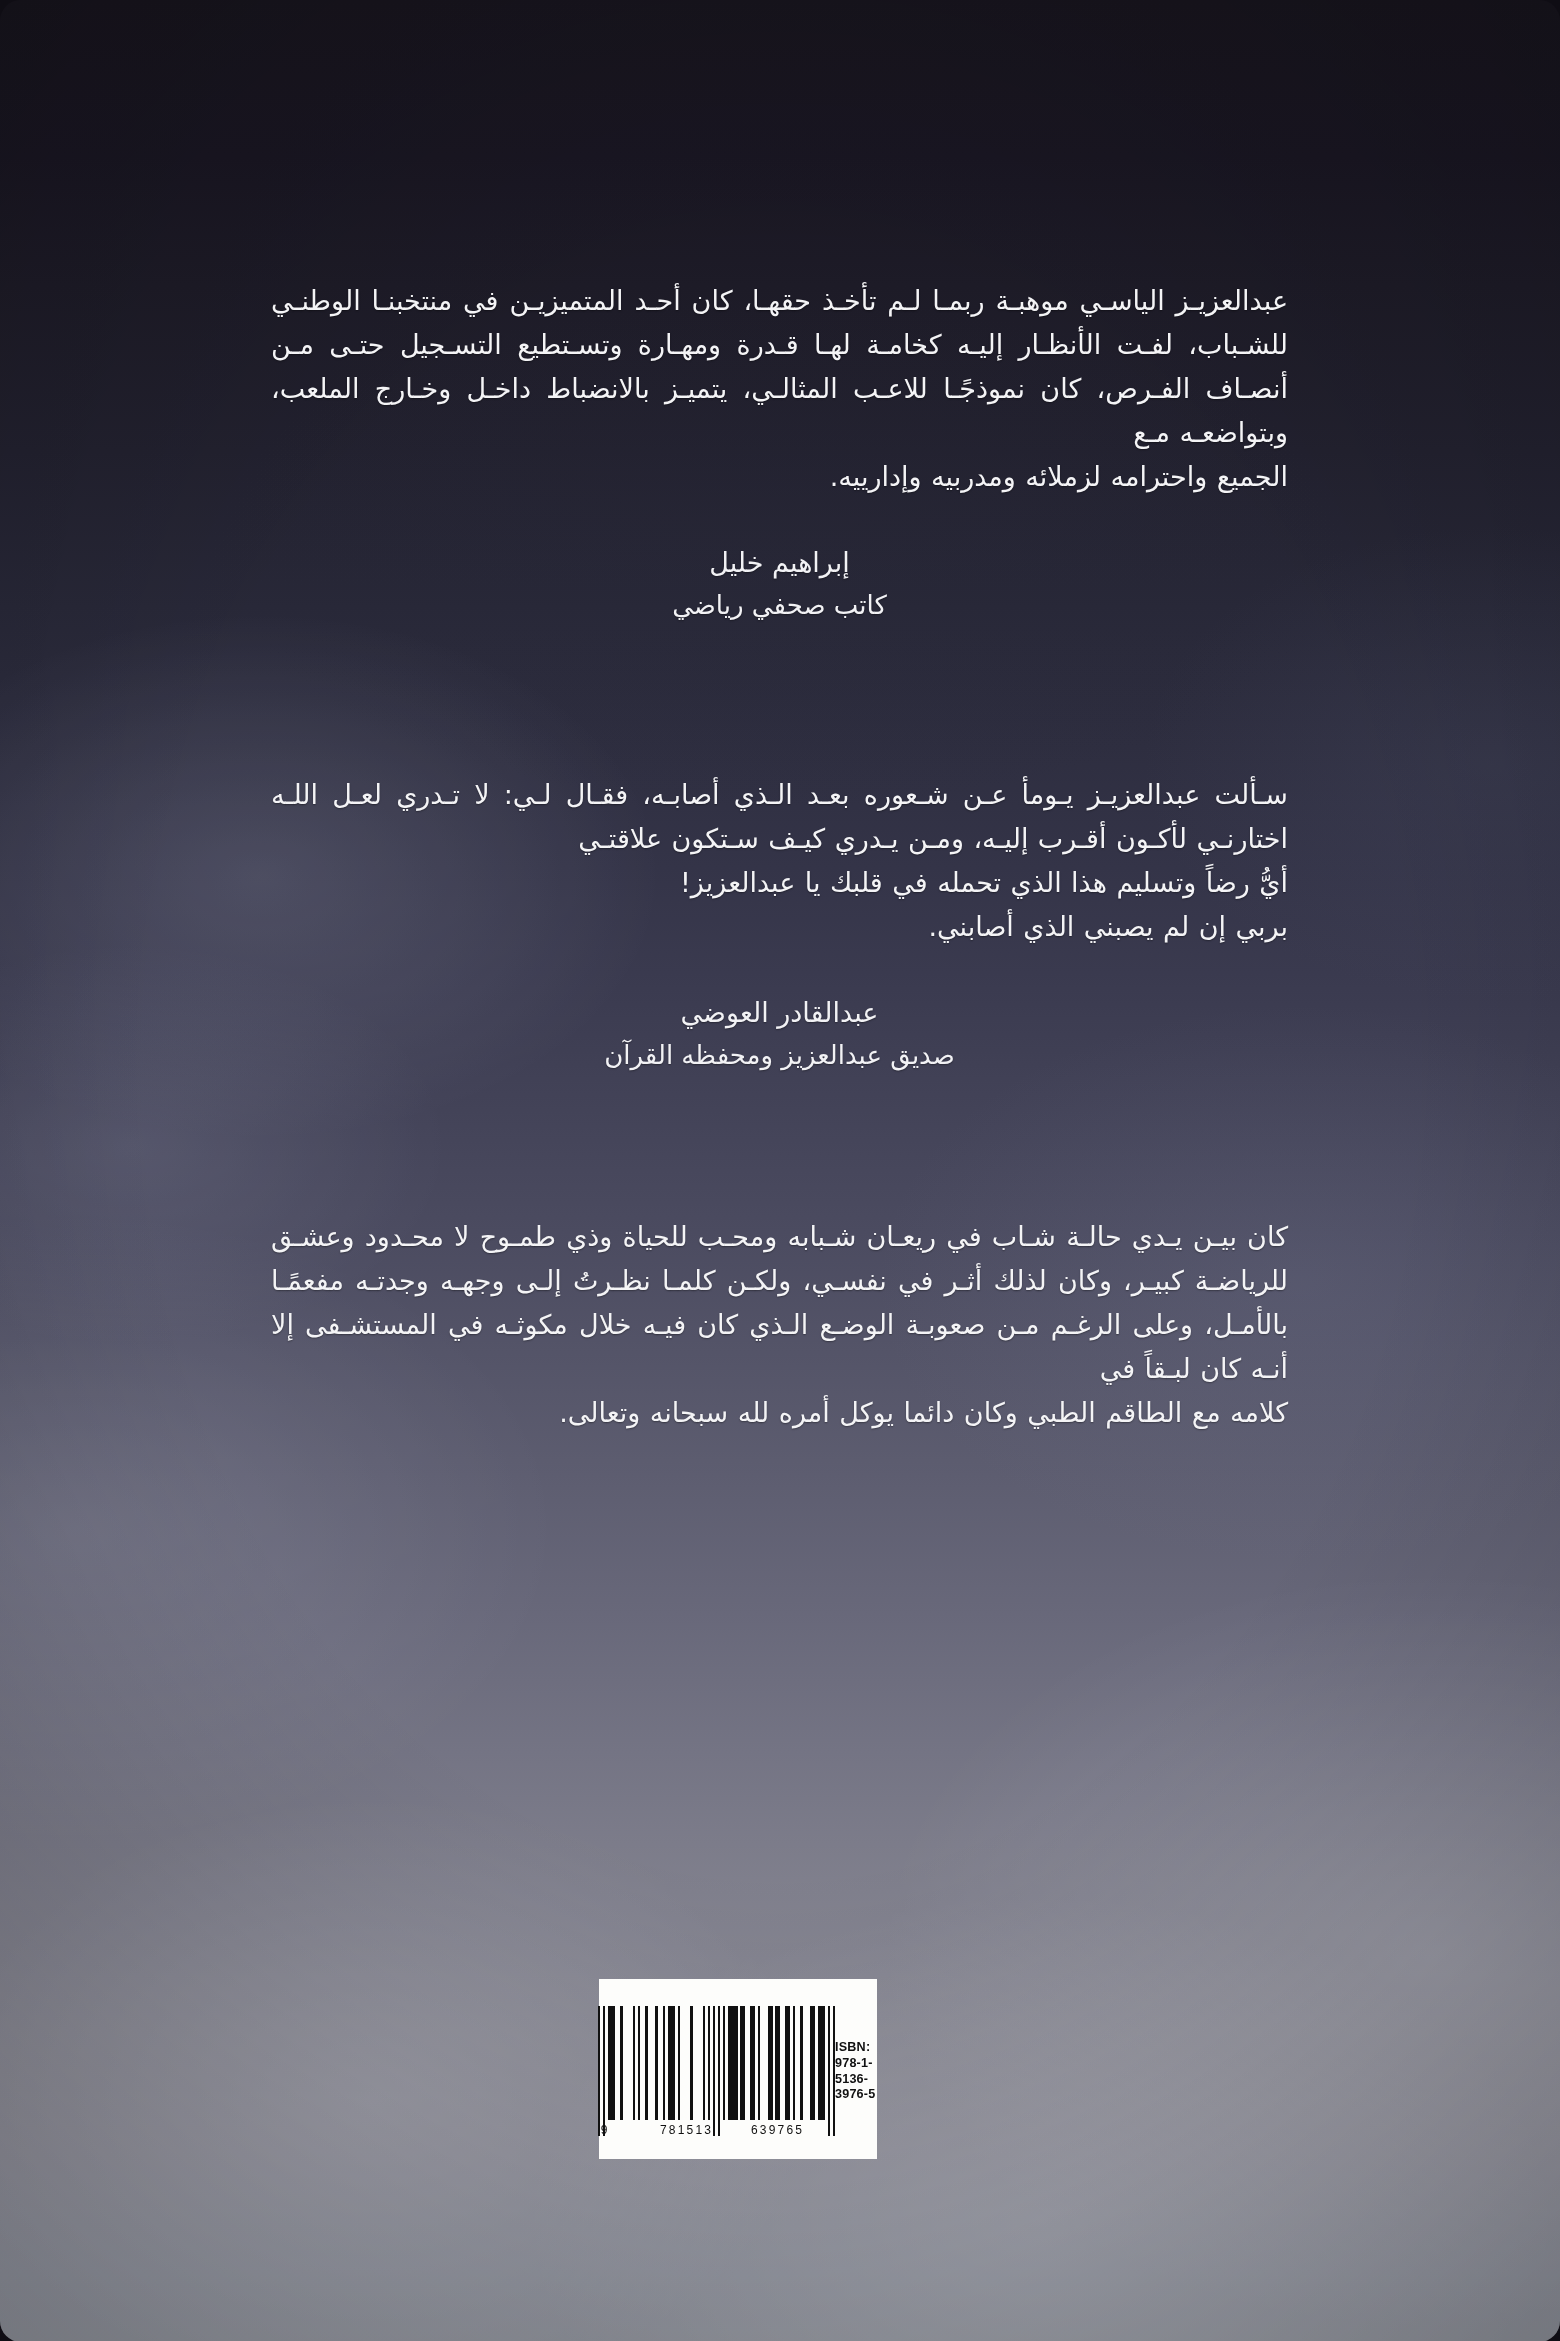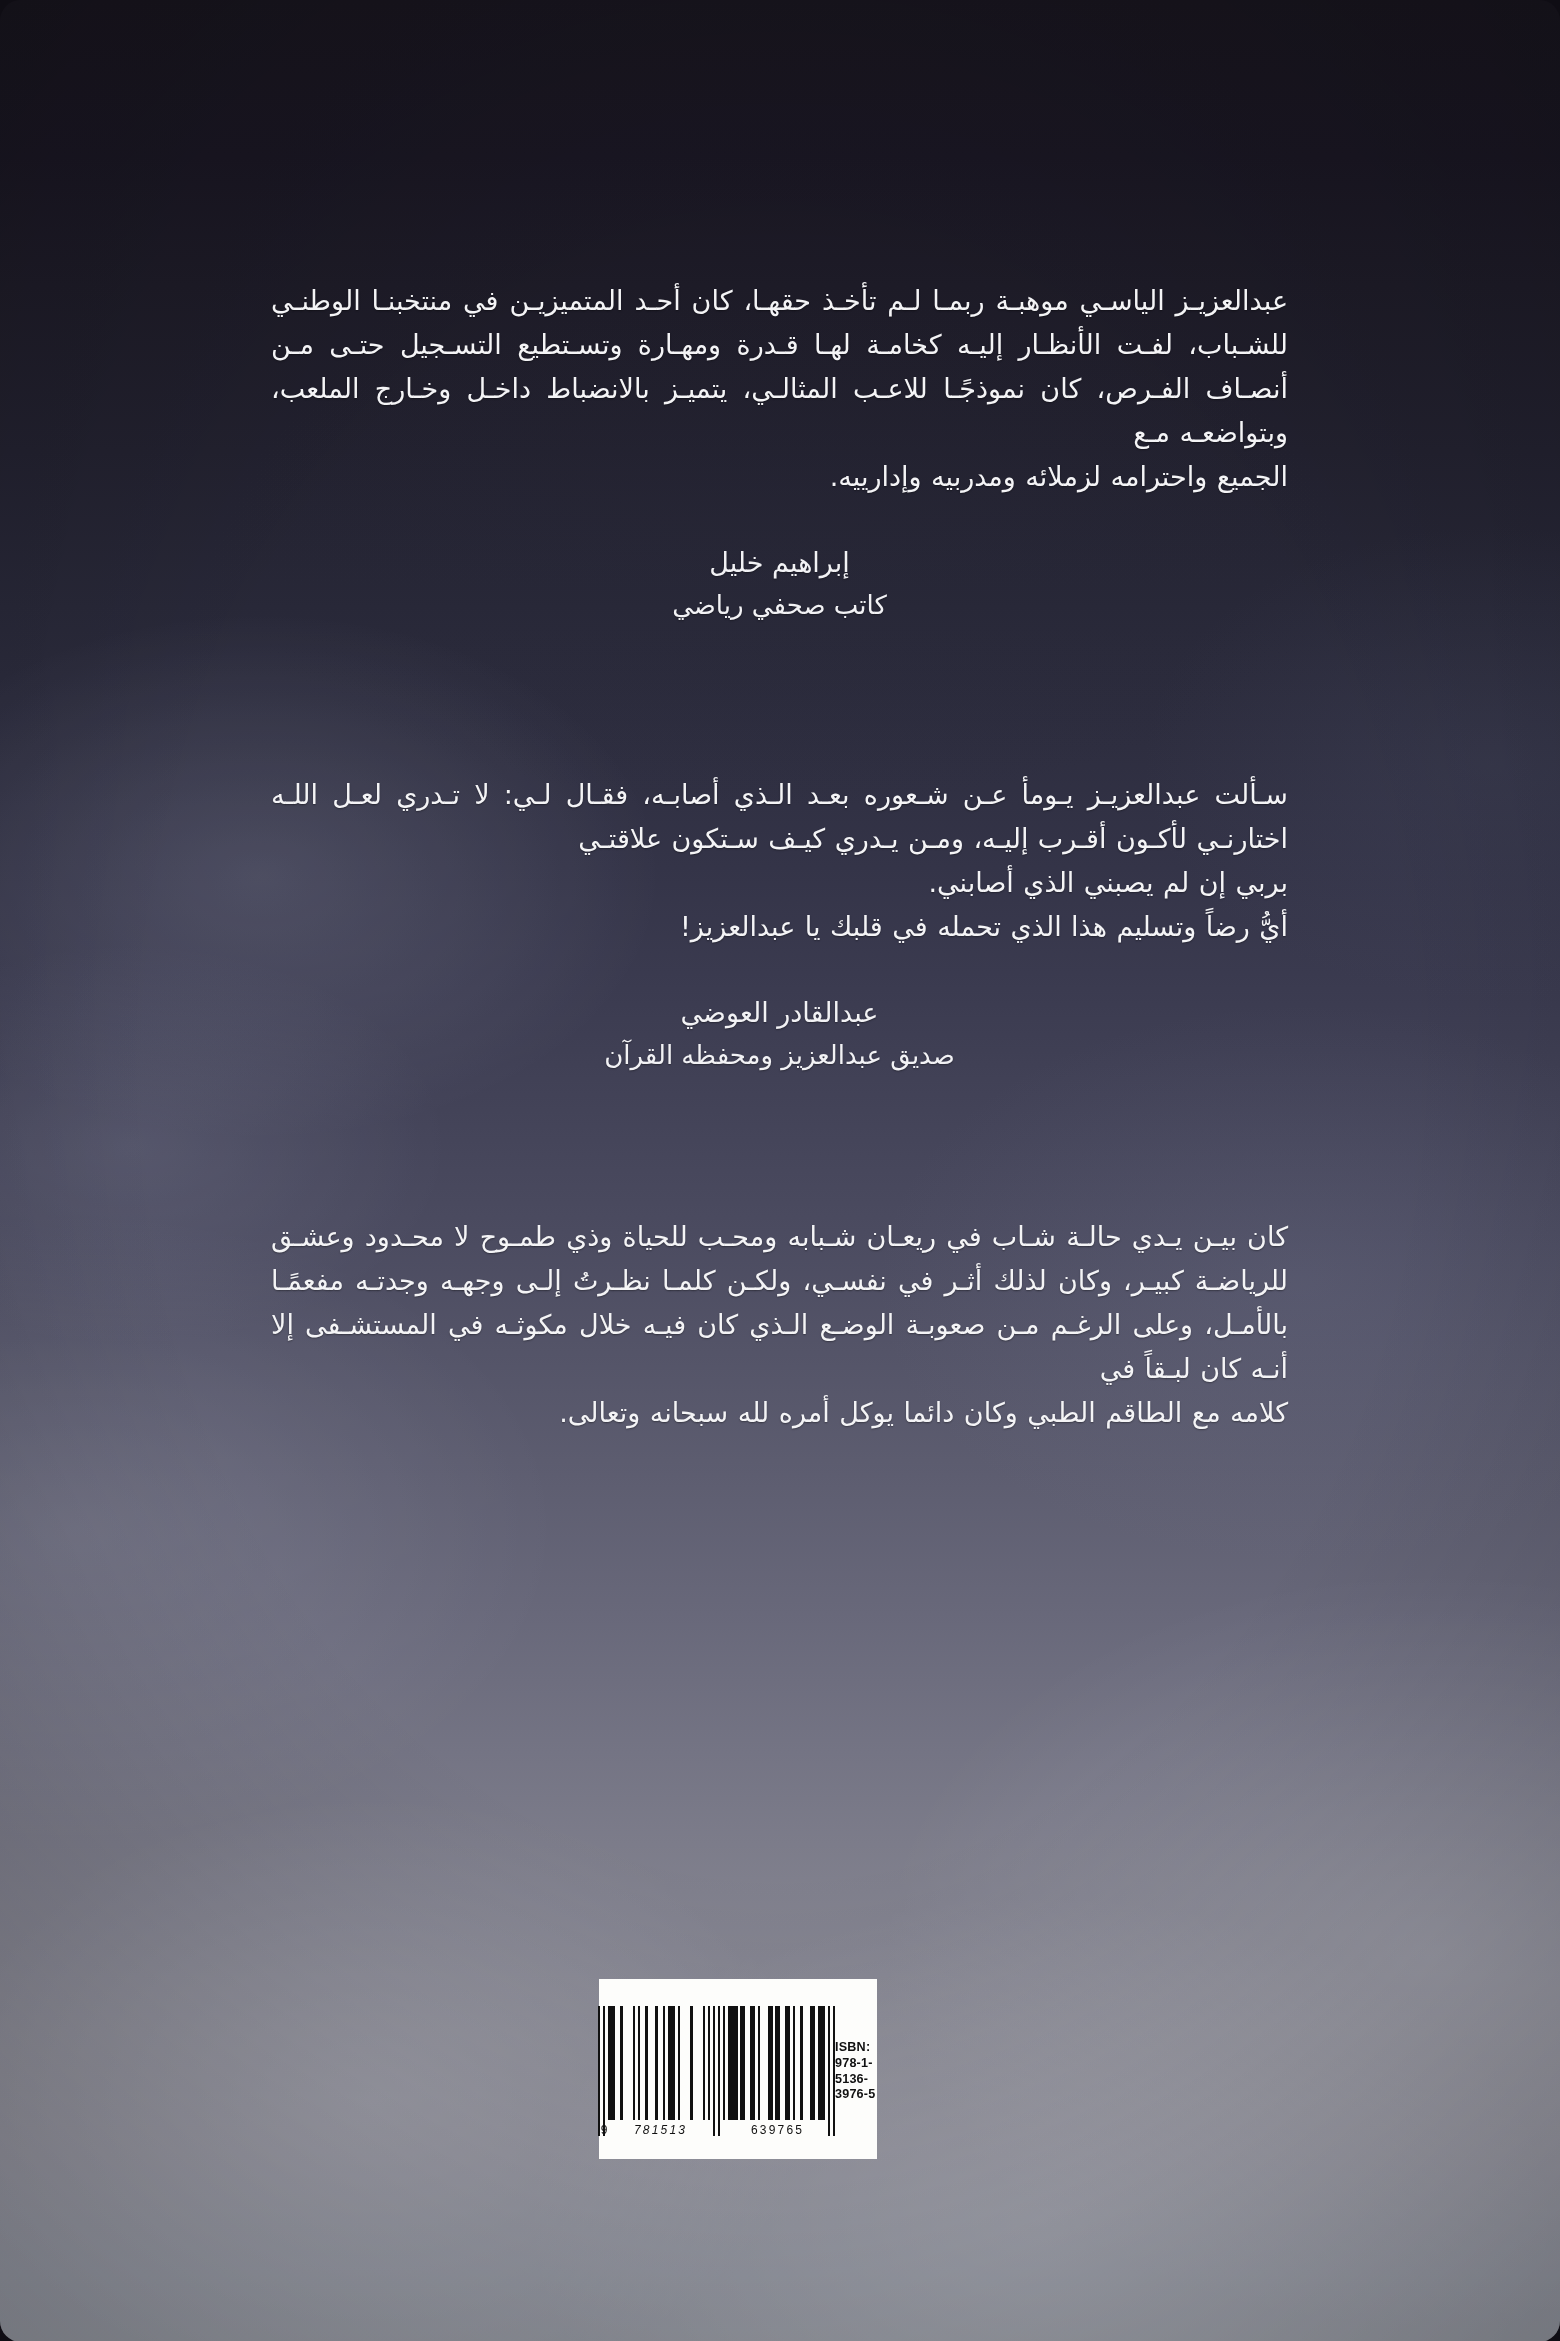--- a/index.html
+++ b/index.html
@@ -190,21 +190,21 @@
     font-size:12px;
     color:#111;
     direction:ltr;
   }
   .barcode-digits span {
     position:absolute;
     bottom:0;
     letter-spacing:2.2px;
   }
   .dg-lead  { left:1.7px; }
-  .dg-left  { left:35px;font-style:italic; }
+  .dg-left  { left:61px; }
   .dg-right { left:152px; }
 </style>
 </head>
 <body>
 
 <div class="cover">
 
   <div class="cloud-layer cloud-c"></div>
   <div class="cloud-layer cloud-a"></div>
   <div class="cloud-layer cloud-b"></div>
@@ -218,21 +218,21 @@
         <div class="quote-body"><span>عبدالعزيـز الياسـي موهبـة ربمـا لـم تأخـذ حقهـا، كان أحـد المتميزيـن في منتخبنـا الوطنـي للشـباب، لفـت الأنظـار إليـه كخامـة لهـا قـدرة ومهـارة وتسـتطيع التسـجيل حتـى مـن أنصـاف الفـرص، كان نموذجًـا للاعـب المثالـي، يتميـز بالانضباط داخـل وخـارج الملعب، وبتواضعـه مـع</span><span class="last-line">الجميع واحترامه لزملائه ومدربيه وإدارييه.</span></div>
         <div class="attribution">
           <div class="attr-name">إبراهيم خليل</div>
           <div class="attr-role">كاتب صحفي رياضي</div>
         </div>
       </div>
 
       <div class="gap-1"></div>
 
       <div class="quote-block">
-        <div class="quote-body"><span>سـألت عبدالعزيـز يـومأ عـن شـعوره بعـد الـذي أصابـه، فقـال لـي: لا تـدري لعـل اللـه اختارنـي لأكـون أقـرب إليـه، ومـن يـدري كيـف سـتكون علاقتـي</span><span class="last-line">بربي إن لم يصبني الذي أصابني.</span><span class="last-line">أيُّ رضاً وتسليم هذا الذي تحمله في قلبك يا عبدالعزيز!</span></div>
+        <div class="quote-body"><span>سـألت عبدالعزيـز يـومأ عـن شـعوره بعـد الـذي أصابـه، فقـال لـي: لا تـدري لعـل اللـه اختارنـي لأكـون أقـرب إليـه، ومـن يـدري كيـف سـتكون علاقتـي</span><span class="last-line">أيُّ رضاً وتسليم هذا الذي تحمله في قلبك يا عبدالعزيز!</span><span class="last-line">بربي إن لم يصبني الذي أصابني.</span></div>
         <div class="attribution">
           <div class="attr-name">عبدالقادر العوضي</div>
           <div class="attr-role">صديق عبدالعزيز ومحفظه القرآن</div>
         </div>
       </div>
 
       <div class="gap-2"></div>
 
       <div class="quote-block">
         <div class="quote-body"><span>كان بيـن يـدي حالـة شـاب في ريعـان شـبابه ومحـب للحياة وذي طمـوح لا محـدود وعشـق للرياضـة كبيـر، وكان لذلك أثـر في نفسـي، ولكـن كلمـا نظـرتُ إلـى وجهـه وجدتـه مفعمًـا بالأمـل، وعلى الرغـم مـن صعوبـة الوضـع الـذي كان فيـه خلال مكوثـه في المستشـفى إلا أنـه كان لبـقاً في</span><span class="last-line">كلامه مع الطاقم الطبي وكان دائما يوكل أمره لله سبحانه وتعالى.</span></div>

